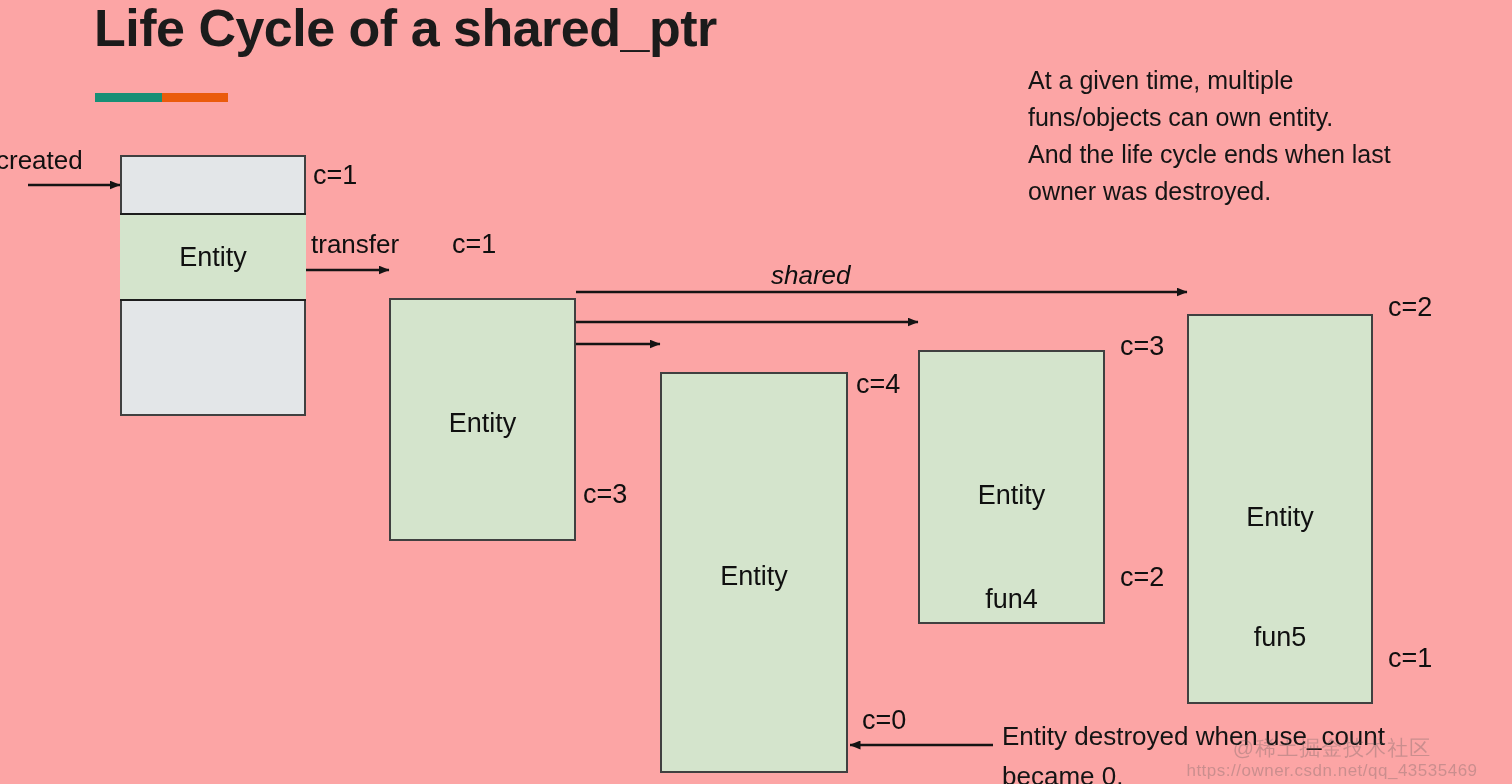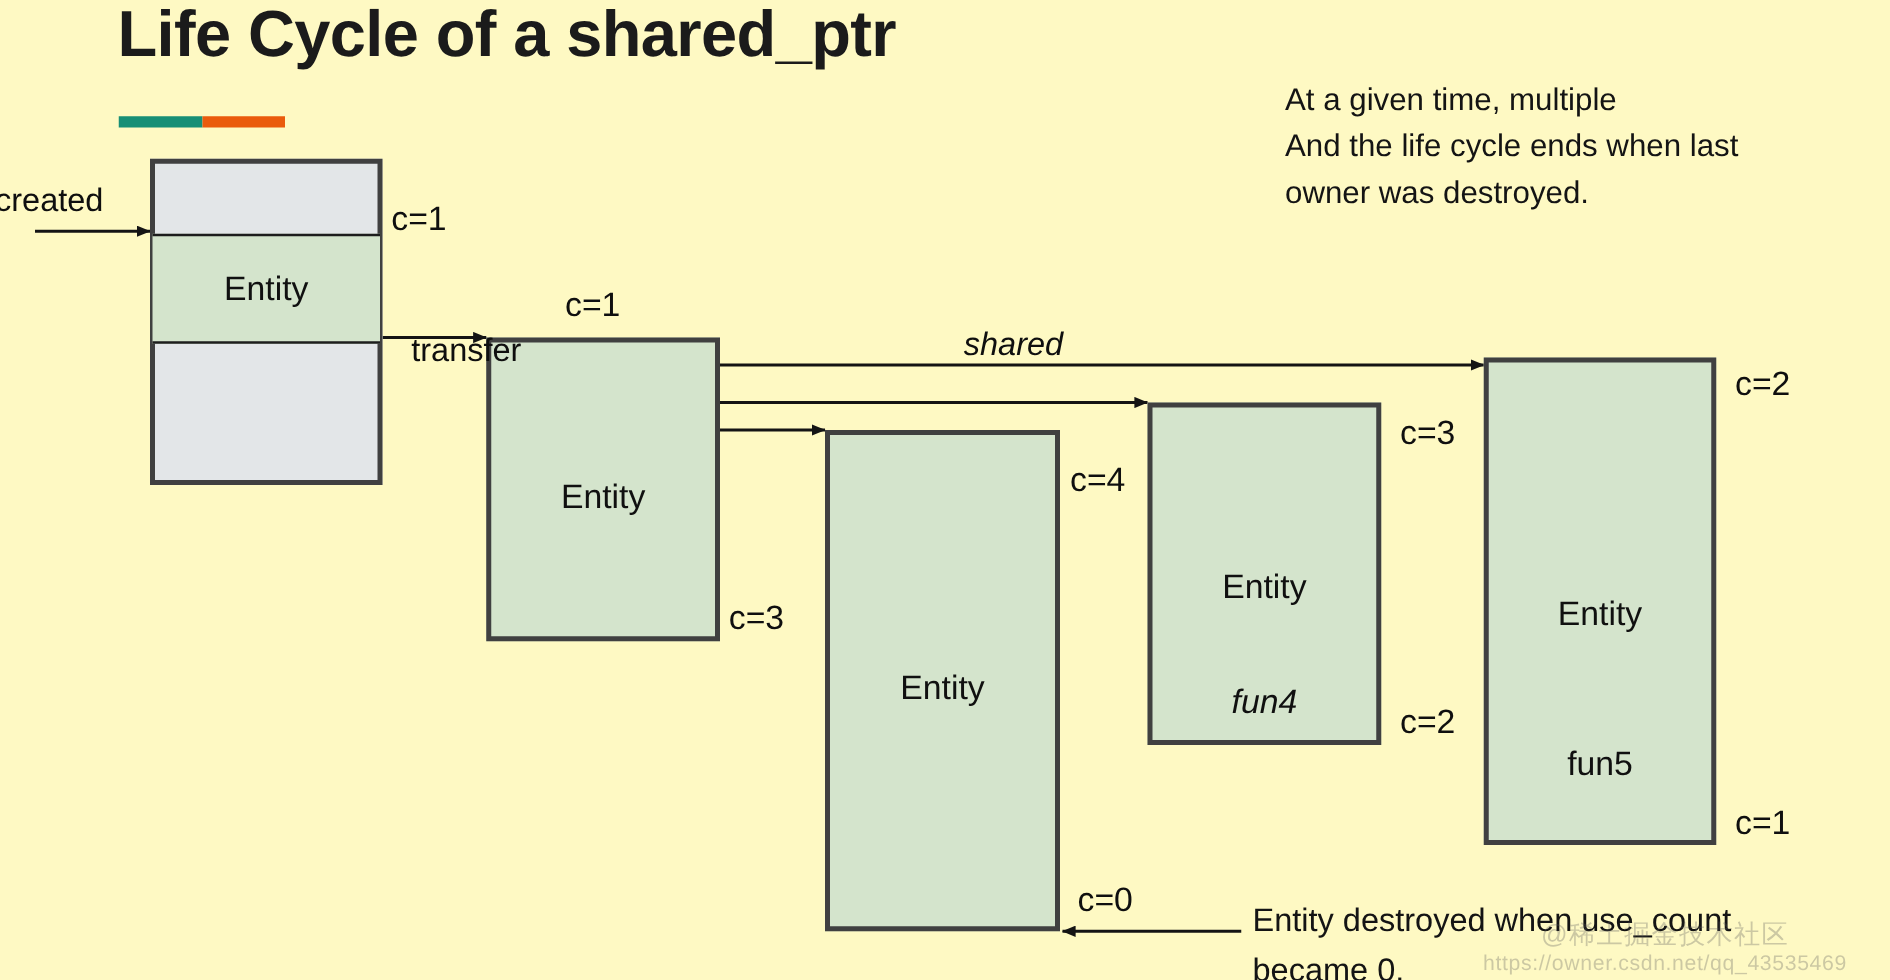--- a/index.html
+++ b/index.html
@@ -8,21 +8,21 @@
     background: #ffffff;
   }
   body {
     font-family: "Liberation Sans", sans-serif;
     color: #111111;
   }
   #stage {
     position: relative;
     width: 1512px;
     height: 784px;
-    background: #fef9c3;
+    background: #fca5a5;
     overflow: hidden;
   }
   .title {
     position: absolute;
     left: 94px;
     top: -2px;
     font-size: 52px;
     font-weight: bold;
     letter-spacing: -0.5px;
     color: #1b1b1b;
@@ -54,23 +54,24 @@
     left: 1002px;
     top: 716px;
     width: 510px;
     font-size: 26px;
     line-height: 40px;
     color: #141414;
   }
 
   .box {
     position: absolute;
-    border: 4px solid #404040;
+    border: 2px solid #404040;
     box-sizing: border-box;
     background: #d4e4cc;
+    margin-top: 28px;
   }
   .box.gray { background: #e3e6e8; }
 
   .band {
     position: absolute;
     left: -2px;
     right: -2px;
     background: #d4e4cc;
     border-top: 2px solid #1d1d1d;
     border-bottom: 2px solid #1d1d1d;
@@ -140,20 +141,21 @@
 
   <div class="title">Life Cycle of a shared_ptr</div>
 
   <div class="accent-bar">
     <div class="seg-teal" style="background:#178f76"></div>
     <div class="seg-orange" style="background:#ea5b0c"></div>
   </div>
 
   <div class="note">
     <div>At a given time, multiple</div>
+    <div>funs/objects can own entity.</div>
     <div>And the life cycle ends when last</div>
     <div>owner was destroyed.</div>
   </div>
 
   <svg class="arrows" viewBox="0 0 1512 784">
     <defs>
       <marker id="ah" markerWidth="11" markerHeight="9" refX="10.5" refY="4.5" orient="auto" markerUnits="userSpaceOnUse">
         <path d="M0,0 L11,4.5 L0,9 z" fill="#141414"></path>
       </marker>
       <marker id="ahl" markerWidth="11" markerHeight="9" refX="10.5" refY="4.5" orient="auto" markerUnits="userSpaceOnUse">
@@ -183,30 +185,30 @@
   <div class="box" style="left:389px; top:270px; width:187px; height:243px;">
     <div class="box-label" style="top:108px;">Entity</div>
   </div>
 
   <div class="box" style="left:660px; top:344px; width:188px; height:401px;">
     <div class="box-label" style="top:187px;">Entity</div>
   </div>
 
   <div class="box" style="left:918px; top:322px; width:187px; height:274px;">
     <div class="box-label" style="top:128px;">Entity</div>
-    <div class="box-label" style="top:220px;font-style:italic;">fun4</div>
+    <div class="box-label" style="top:232px;">fun4</div>
   </div>
 
   <div class="box" style="left:1187px; top:286px; width:186px; height:390px;">
     <div class="box-label" style="top:186px;">Entity</div>
     <div class="box-label" style="top:306px;">fun5</div>
   </div>
 
   <div class="edge-label" style="left:-4px; top:145px;">created</div>
-  <div class="edge-label" style="left:329px; top:229px;margin-top:36px;">transfer</div>
+  <div class="edge-label" style="left:311px; top:229px;">transfer</div>
   <div class="edge-label" style="left:771px; top:260px;font-style:italic;">shared</div>
 
   <div class="cap" style="left:313px; top:160px;">c=1</div>
   <div class="cap" style="left:452px; top:229px;">c=1</div>
   <div class="cap" style="left:583px; top:479px;">c=3</div>
   <div class="cap" style="left:856px; top:369px;">c=4</div>
   <div class="cap" style="left:862px; top:705px;">c=0</div>
   <div class="cap" style="left:1120px; top:331px;">c=3</div>
   <div class="cap" style="left:1120px; top:562px;">c=2</div>
   <div class="cap" style="left:1388px; top:292px;">c=2</div>

